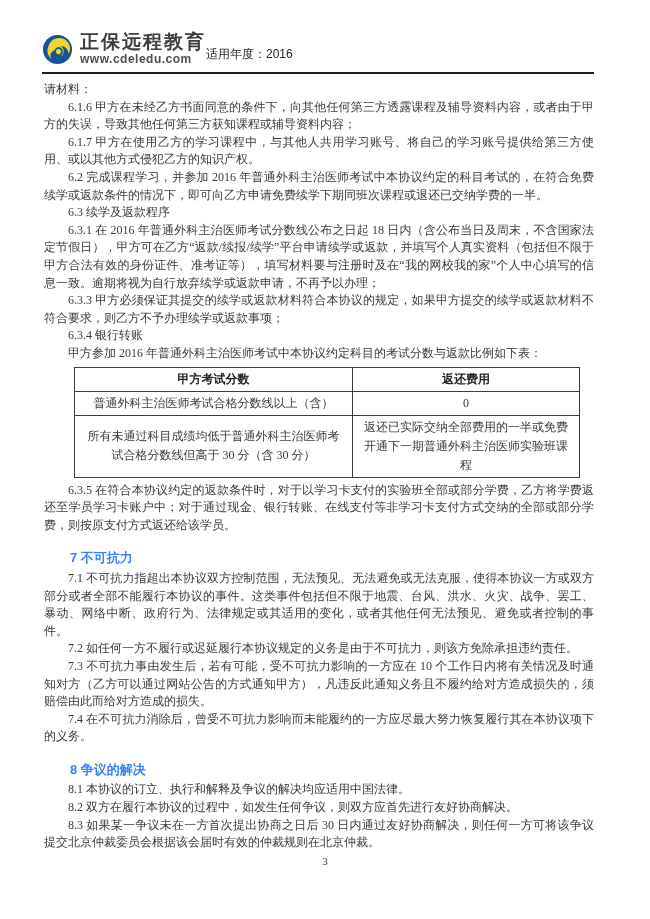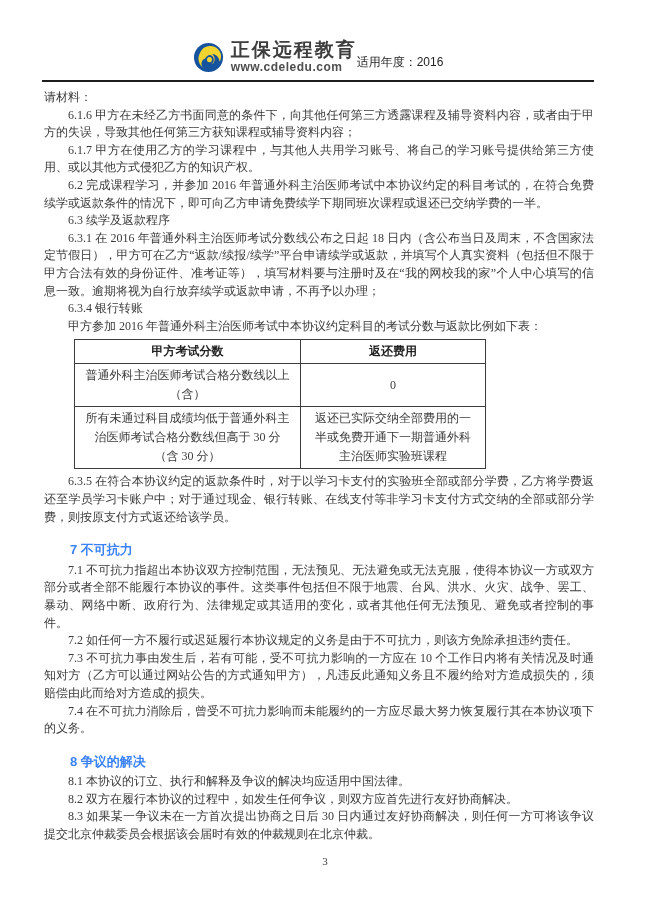--- a/index.html
+++ b/index.html
@@ -16,24 +16,24 @@
     width:650px;height:919px;
     background:var(--page-bg);
     font-family:"Liberation Serif","DejaVu Serif",serif;
     color:var(--text-color);
     overflow:hidden;
     box-sizing:border-box;
   }
   
   .header{
     margin:0 56px 0 42px;
-    padding:40px 0 6px 0;
+    padding:32px 0 6px 0;
     border-bottom:2px solid var(--rule-dark);
     display:flex;
-    justify-content:center;
+    justify-content:flex-start;
     align-items:flex-end;
   }
   .logo-block{display:flex;align-items:center;gap:7px;}
   .logo-mark{width:31px;height:31px;flex:0 0 auto;}
   .logo-texts{display:flex;flex-direction:column;line-height:1.1;}
   .logo-name{
     font-family:"Liberation Sans","DejaVu Sans",sans-serif;
     font-size:19px;font-weight:bold;color:#3e3e3e;letter-spacing:2px;
   }
   .logo-url{
@@ -55,21 +55,21 @@
   .doc-body p.cont{text-indent:0;}
   .sec-title{
     font-family:"Liberation Sans","DejaVu Sans",sans-serif;
     font-weight:bold;font-size:13px;color:#3b82f6;
     margin:15px 0 3px 0;text-indent:2em;
   }
   
   table.refund{
     border-collapse:collapse;
     margin:4px 0 4px 30px;
-    width:412px;
+    width:506px;
     font-size:12px;
     table-layout:fixed;
   }
   table.refund th,table.refund td{
     border:1px solid var(--border-color);
     text-align:center;
     padding:2px 8px;
     line-height:19px;
     word-break:break-all;
   }
@@ -126,20 +126,21 @@
   </div>
 
   <div class="doc-body">
     <p class="cont">请材料：</p>
 
     <p>6.1.6 甲方在未经乙方书面同意的条件下，向其他任何第三方透露课程及辅导资料内容，或者由于甲方的失误，导致其他任何第三方获知课程或辅导资料内容；</p>
     <p>6.1.7 甲方在使用乙方的学习课程中，与其他人共用学习账号、将自己的学习账号提供给第三方使用、或以其他方式侵犯乙方的知识产权。</p>
     <p>6.2 完成课程学习，并参加 2016 年普通外科主治医师考试中本协议约定的科目考试的，在符合免费续学或返款条件的情况下，即可向乙方申请免费续学下期同班次课程或退还已交纳学费的一半。</p>
     <p>6.3 续学及返款程序</p>
     <p>6.3.1 在 2016 年普通外科主治医师考试分数线公布之日起 18 日内（含公布当日及周末，不含国家法定节假日），甲方可在乙方“返款/续报/续学”平台申请续学或返款，并填写个人真实资料（包括但不限于甲方合法有效的身份证件、准考证等），填写材料要与注册时及在“我的网校我的家”个人中心填写的信息一致。逾期将视为自行放弃续学或返款申请，不再予以办理；</p>
+    <p>6.3.3 甲方必须保证其提交的续学或返款材料符合本协议的规定，如果甲方提交的续学或返款材料不符合要求，则乙方不予办理续学或返款事项；</p>
     <p>6.3.4 银行转账</p>
     <p>甲方参加 2016 年普通外科主治医师考试中本协议约定科目的考试分数与返款比例如下表：</p>
 
     <table class="refund">
       <colgroup>
         <col style="width:55%">
         <col style="width:45%">
       </colgroup>
       <thead>
         <tr>

